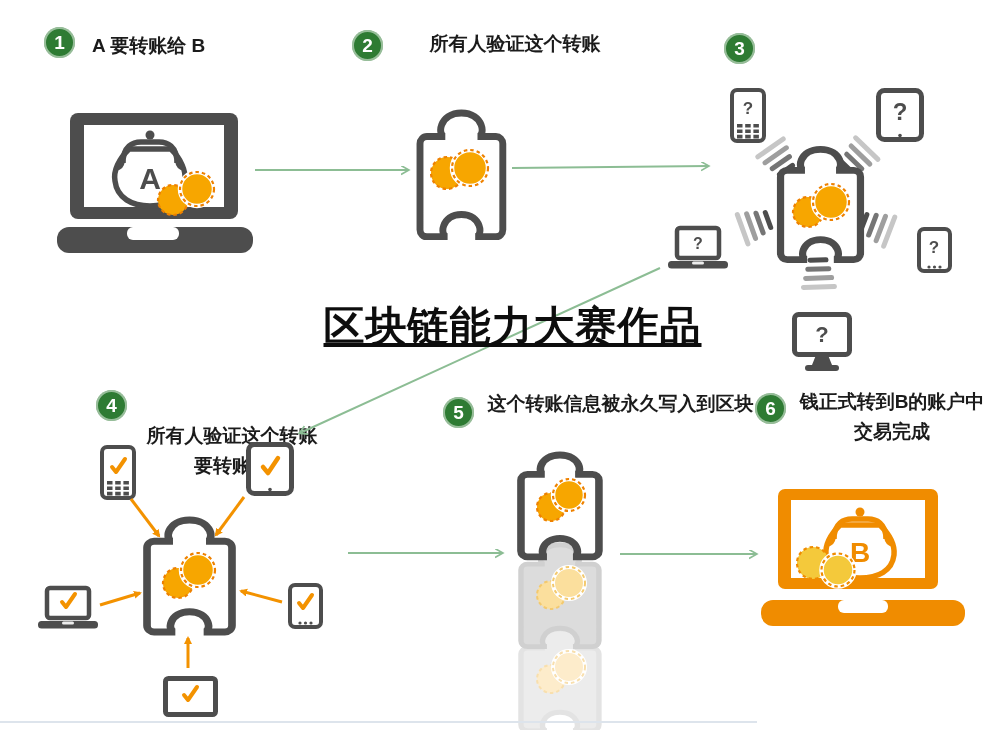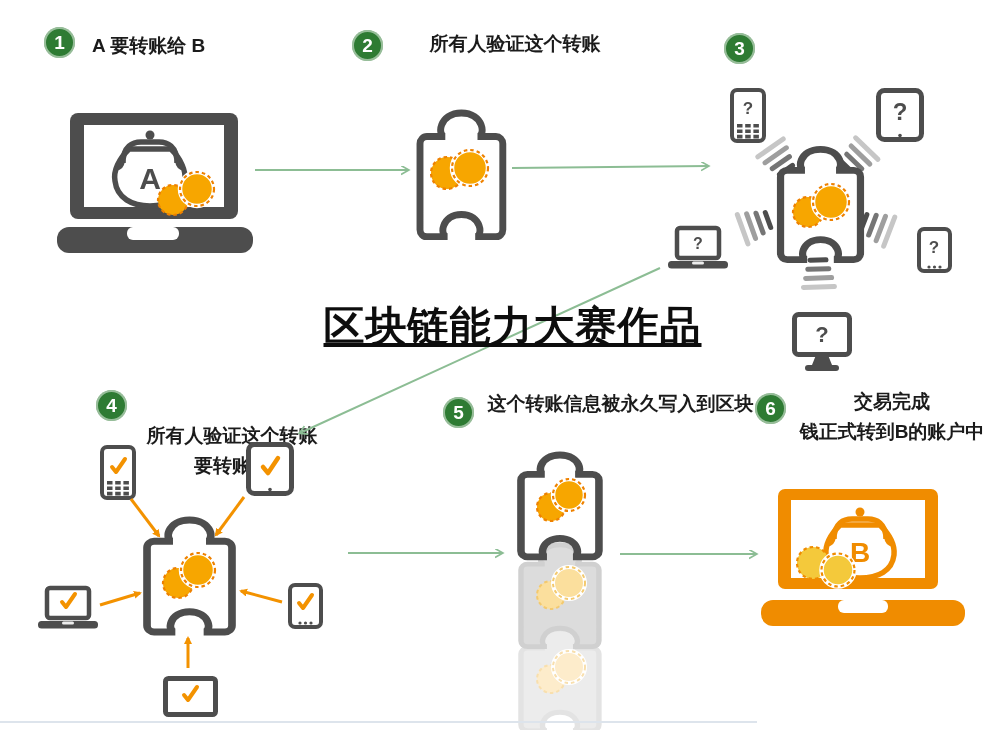--- a/index.html
+++ b/index.html
@@ -79,22 +79,22 @@
     <div>要转账给</div>
   </div>
 
   <div class="badge abs" style="left:443px;top:397px;">5</div>
   <div class="step-text abs" style="left:478px;top:389px;width:285px;">
     <div>这个转账信息被永久写入到区块</div>
   </div>
 
   <div class="badge abs" style="left:755px;top:393px;">6</div>
   <div class="step-text abs" style="left:792px;top:387px;width:200px;">
+    <div>钱正式转到B的账户中</div>
     <div>交易完成</div>
-    <div>钱正式转到B的账户中</div>
   </div>
 
   <svg class="abs" style="left:55px;top:105px;" width="200" height="155" viewBox="0 0 200 155">
     <rect x="15" y="8" width="168" height="106" rx="8" fill="#4d4d4d"></rect>
     <rect x="29" y="20" width="140" height="82" fill="#fff"></rect>
     <g>
       <path d="M74,44 C64,54 58,66 60,76 C62,93 77,101 95,101 C113,101 128,93 130,76 C131,66 126,54 116,44 Z" fill="#fff" stroke="#4d4d4d" stroke-width="5.5"></path>
       <path d="M68,58 C68,41 78,37 86,37 L104,37 C112,37 122,41 122,58" fill="none" stroke="#4d4d4d" stroke-width="5.5"></path>
       <path d="M68,56 q-1,7 -7,8 M122,56 q1,7 7,8" fill="none" stroke="#4d4d4d" stroke-width="4"></path>
       <circle cx="95" cy="30" r="4.5" fill="#4d4d4d"></circle>

